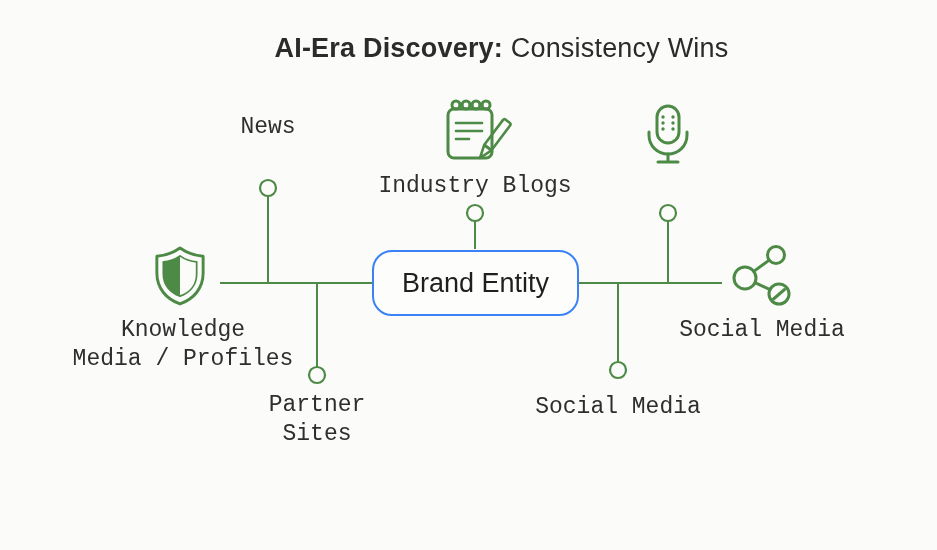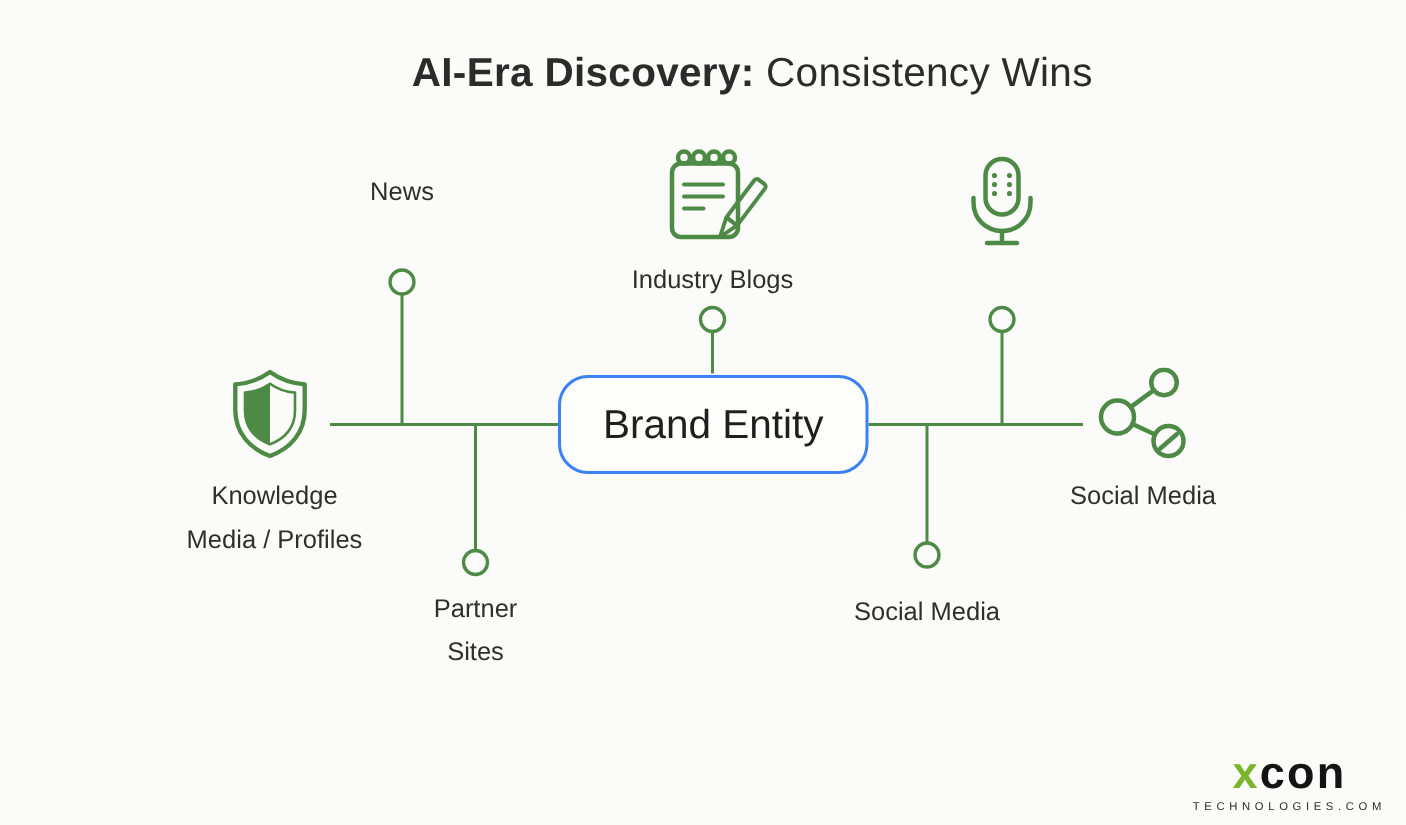--- a/index.html
+++ b/index.html
@@ -19,22 +19,22 @@
   .icon { position:absolute; }
   .node-box {
     position:absolute; left:372px; top:250px; width:207px; height:66px;
     box-sizing:border-box; background:#fdfdfb;
     border:2px solid #3b82f6; border-radius:20px;
     display:flex; align-items:center; justify-content:center;
     font-size:27px; font-weight:500; color:#1f1f1f;
   }
   .label {
     position:absolute; transform:translateX(-50%);
-    text-align:center; font-size:17px; line-height:29px;
-    font-weight:500; color:#2e2e2e; white-space:nowrap;
+    text-align:center; font-size:23px; line-height:29px;
+    font-weight:500; color:#2e2e2e; white-space:nowrap;font-family:Liberation Mono, monospace;
   }
   .label span { display:block; }
   .tagline {
     position:absolute; top:492px; left:0; width:100%;
     text-align:center; font-size:22px; color:#3a3a3a;
   }
   .logo { position:absolute; right:13px; bottom:8px; text-align:center; }
   .logo-main {
     font-size:30px; font-weight:800; letter-spacing:1.5px;
     color:#141414; line-height:1;
@@ -159,18 +159,14 @@
 
   <div class="label" style="left:618px; top:393px;">
     <span>Social Media</span>
   </div>
 
   <div class="label" style="left:762px; top:316px;">
     <span>Social Media</span>
   </div>
 
 
-  <div class="logo">
-    <div class="logo-main"><span class="logo-x">x</span><span>con</span></div>
-    <div class="logo-sub">TECHNOLOGIES.COM</div>
-  </div>
 
 </div>
 
 </body></html>

